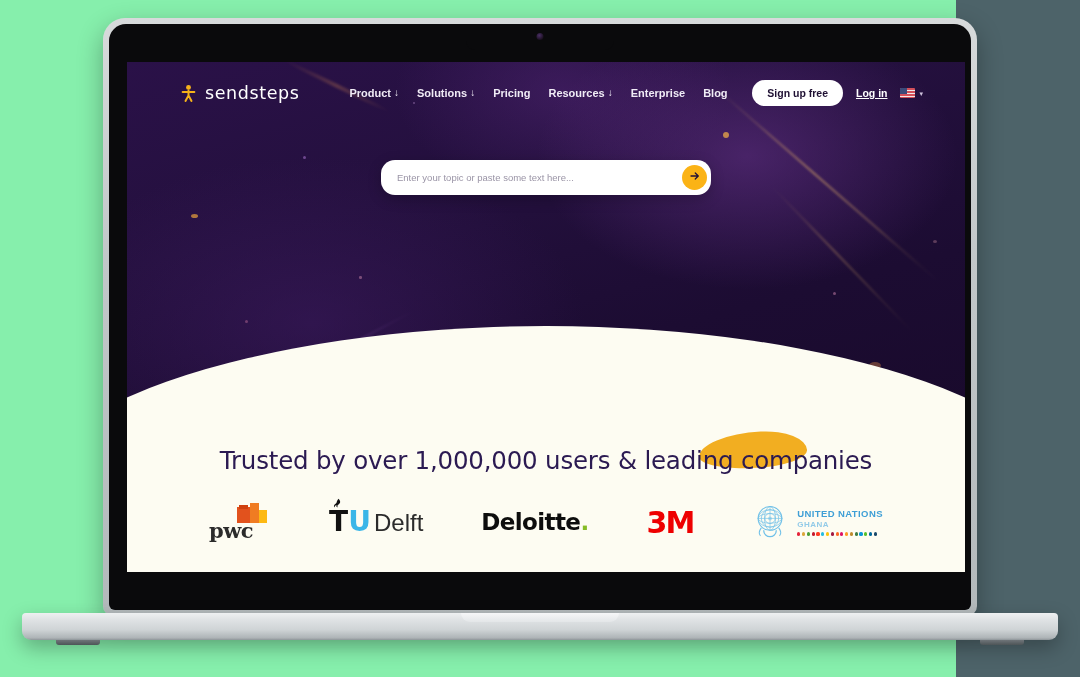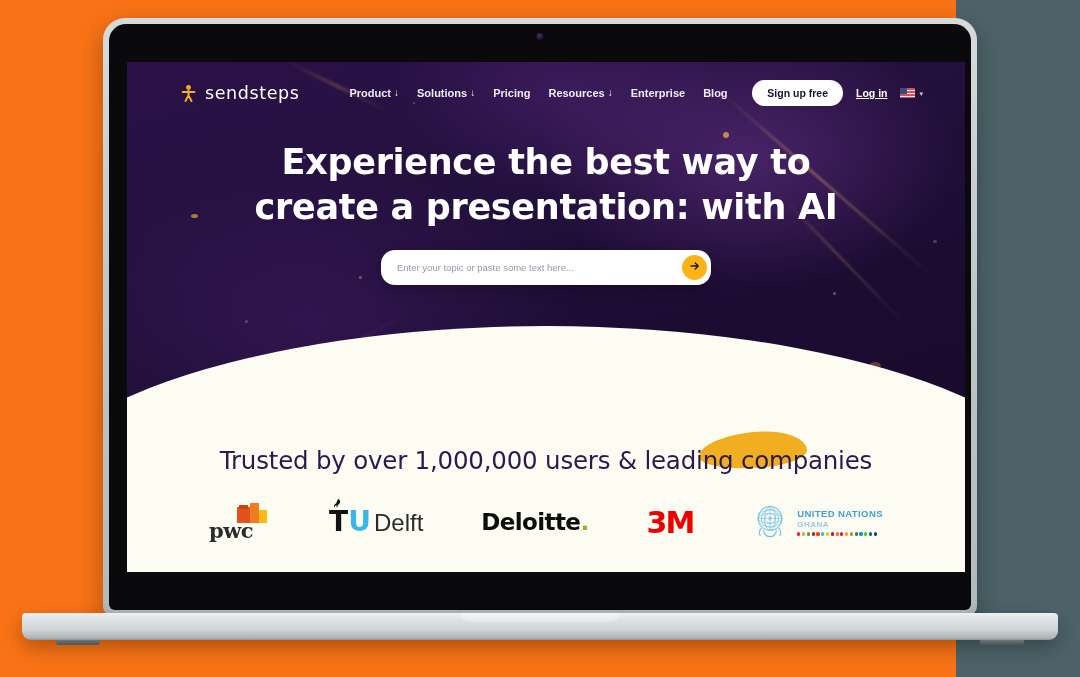--- a/index.html
+++ b/index.html
@@ -6,21 +6,21 @@
   * { box-sizing: border-box; }
   html, body {
     margin: 0; padding: 0;
     width: 1080px; height: 677px;
     overflow: hidden;
     font-family: "Liberation Sans", sans-serif;
   }
   body { background: #4d6369; }
 
   
-  #scene { position: relative; width: 956px; height: 677px; background: #f97316; }
+  #scene { position: relative; width: 956px; height: 677px; background: #86efac; }
 
   
   .laptop-lid {
     position: absolute;
     left: 103px; top: 18px;
     width: 874px; height: 598px;
     background: linear-gradient(180deg,#d7dadb 0%,#c2c7c9 40%,#b3b9bb 100%);
     border-radius: 22px 22px 10px 10px;
     box-shadow: 0 10px 26px rgba(0,0,0,0.30);
   }
@@ -360,24 +360,20 @@
               <button class="signup-btn">Sign up free</button>
               <span class="login-link">Log in</span>
               <span class="flag-wrap">
                 <span class="flag"></span>
                 <span class="caret">▾</span>
               </span>
             </div>
           </nav>
 
           <div class="hero-content">
-            <h1 class="headline">
-              <span>Experience the best way to</span><br>
-              <span>create a presentation: with AI</span>
-            </h1>
 
             <div class="search-wrap">
               <input class="search-input" type="text" placeholder="Enter your topic or paste some text here..." style="">
               <button class="search-btn">
                 <span>
                   <svg width="12" height="12" viewBox="0 0 24 24">
                     <path d="M4 12 H18 M12.5 6 L18.6 12 L12.5 18" stroke="#241237" stroke-width="2.6" fill="none" stroke-linecap="round" stroke-linejoin="round"></path>
                   </svg>
                 </span>
               </button>

